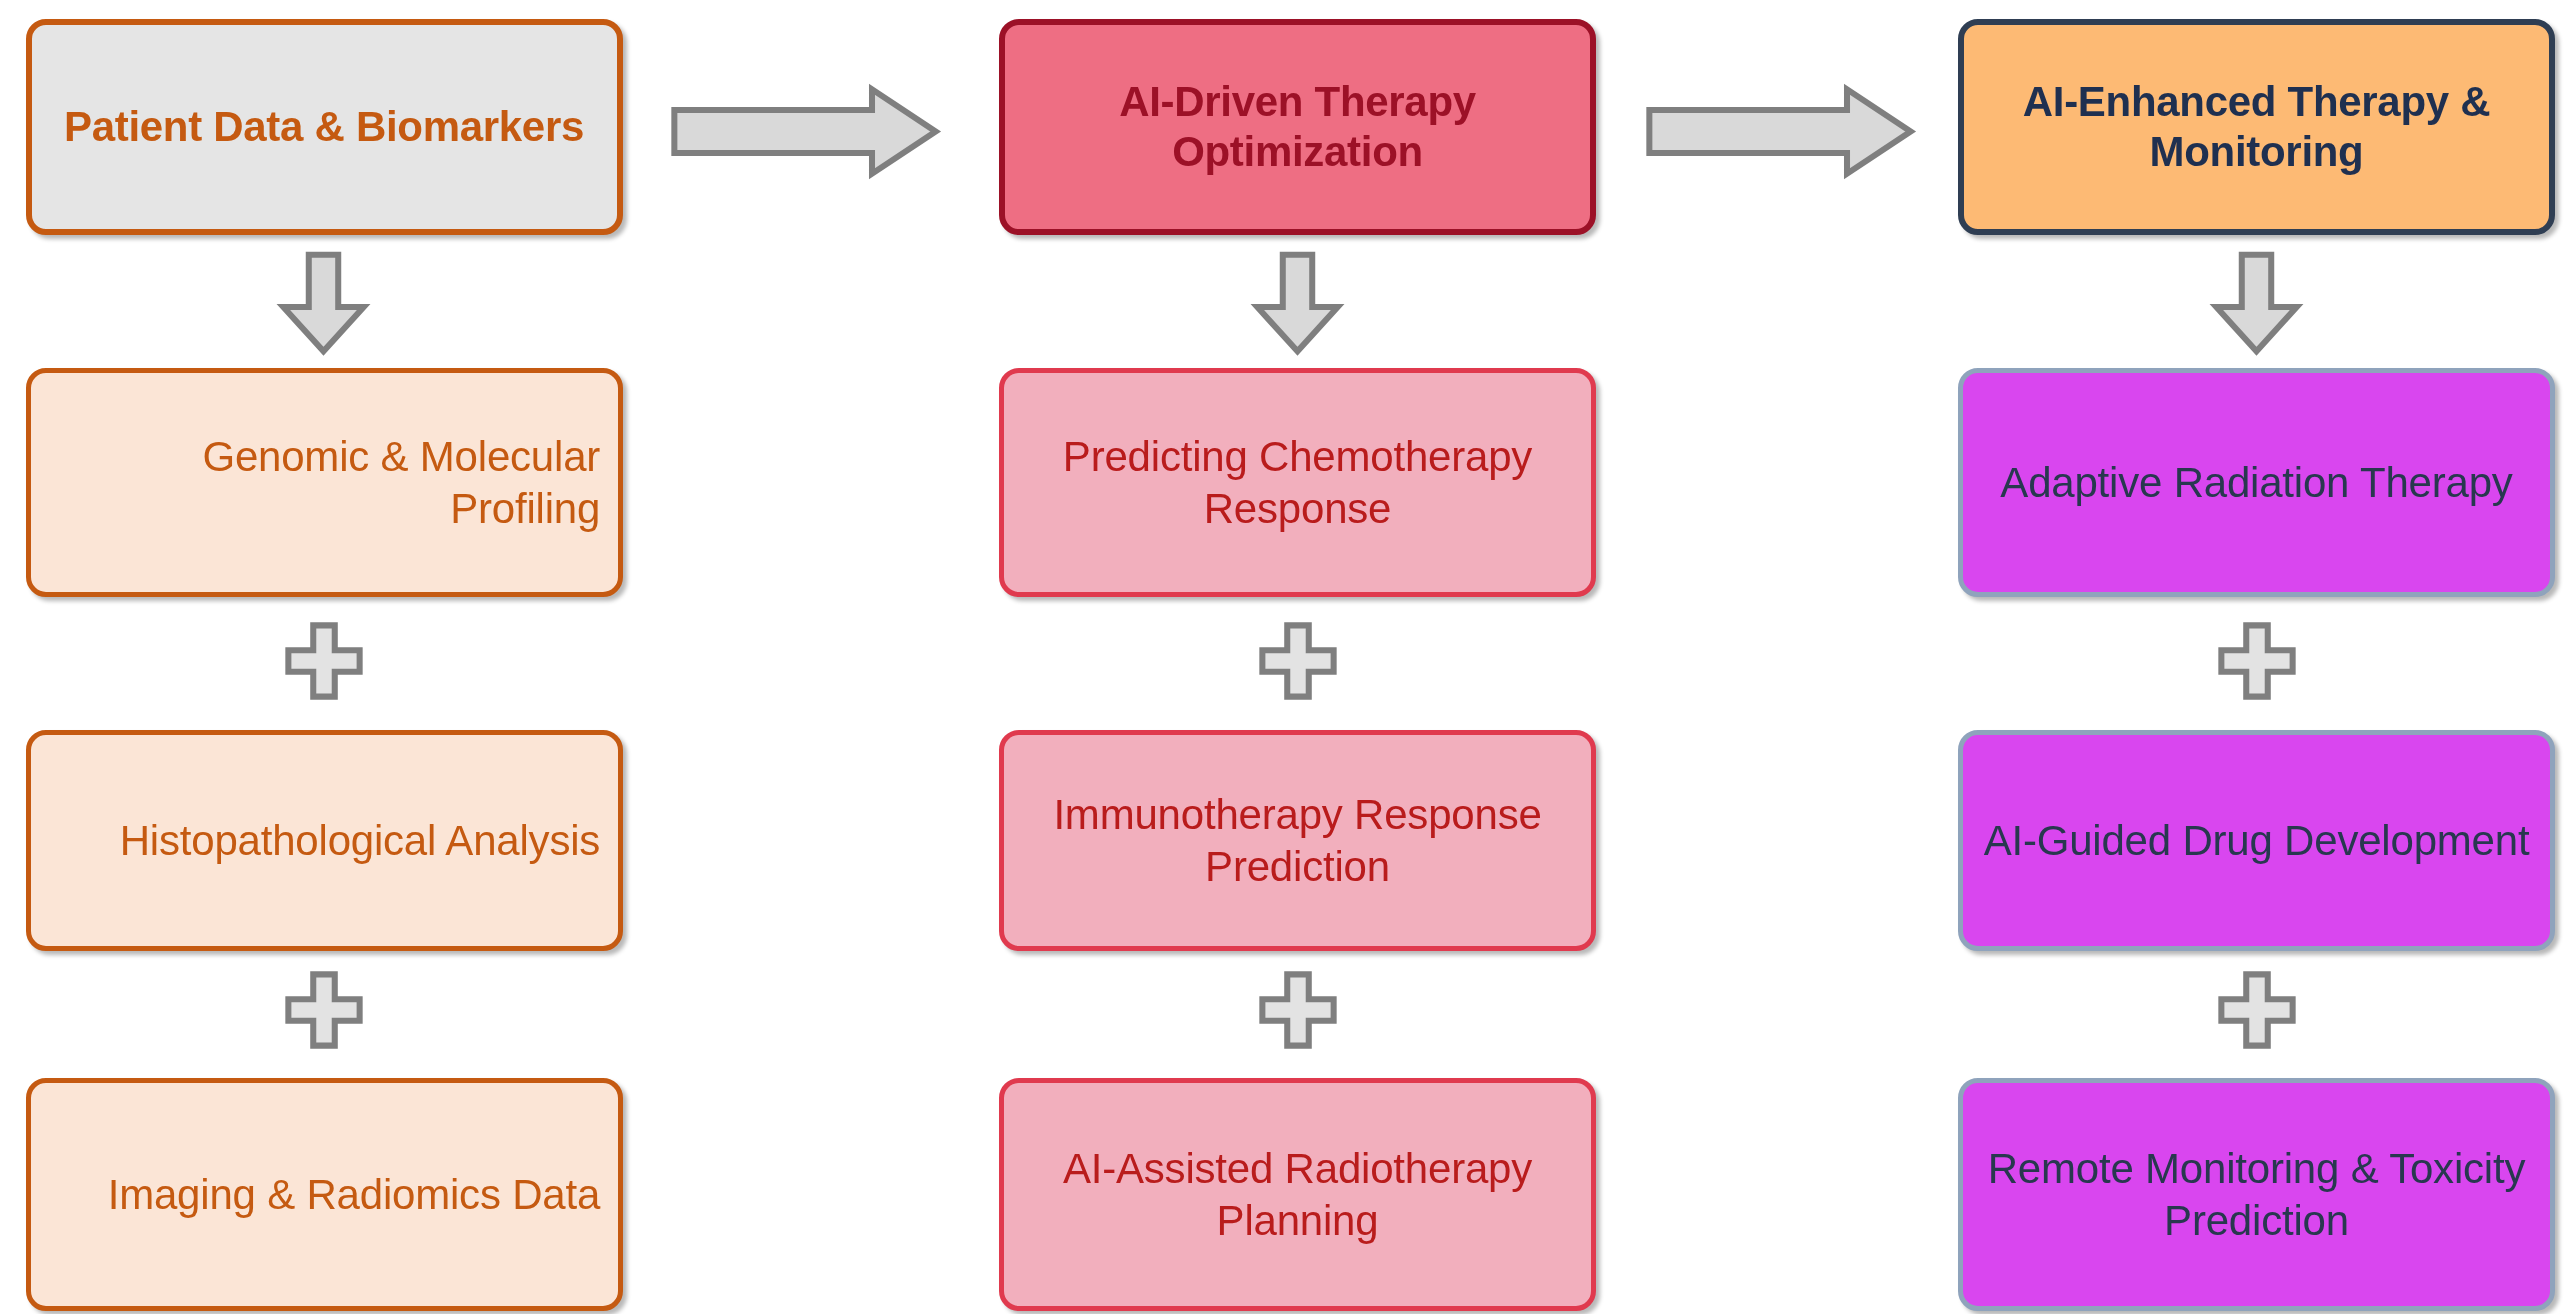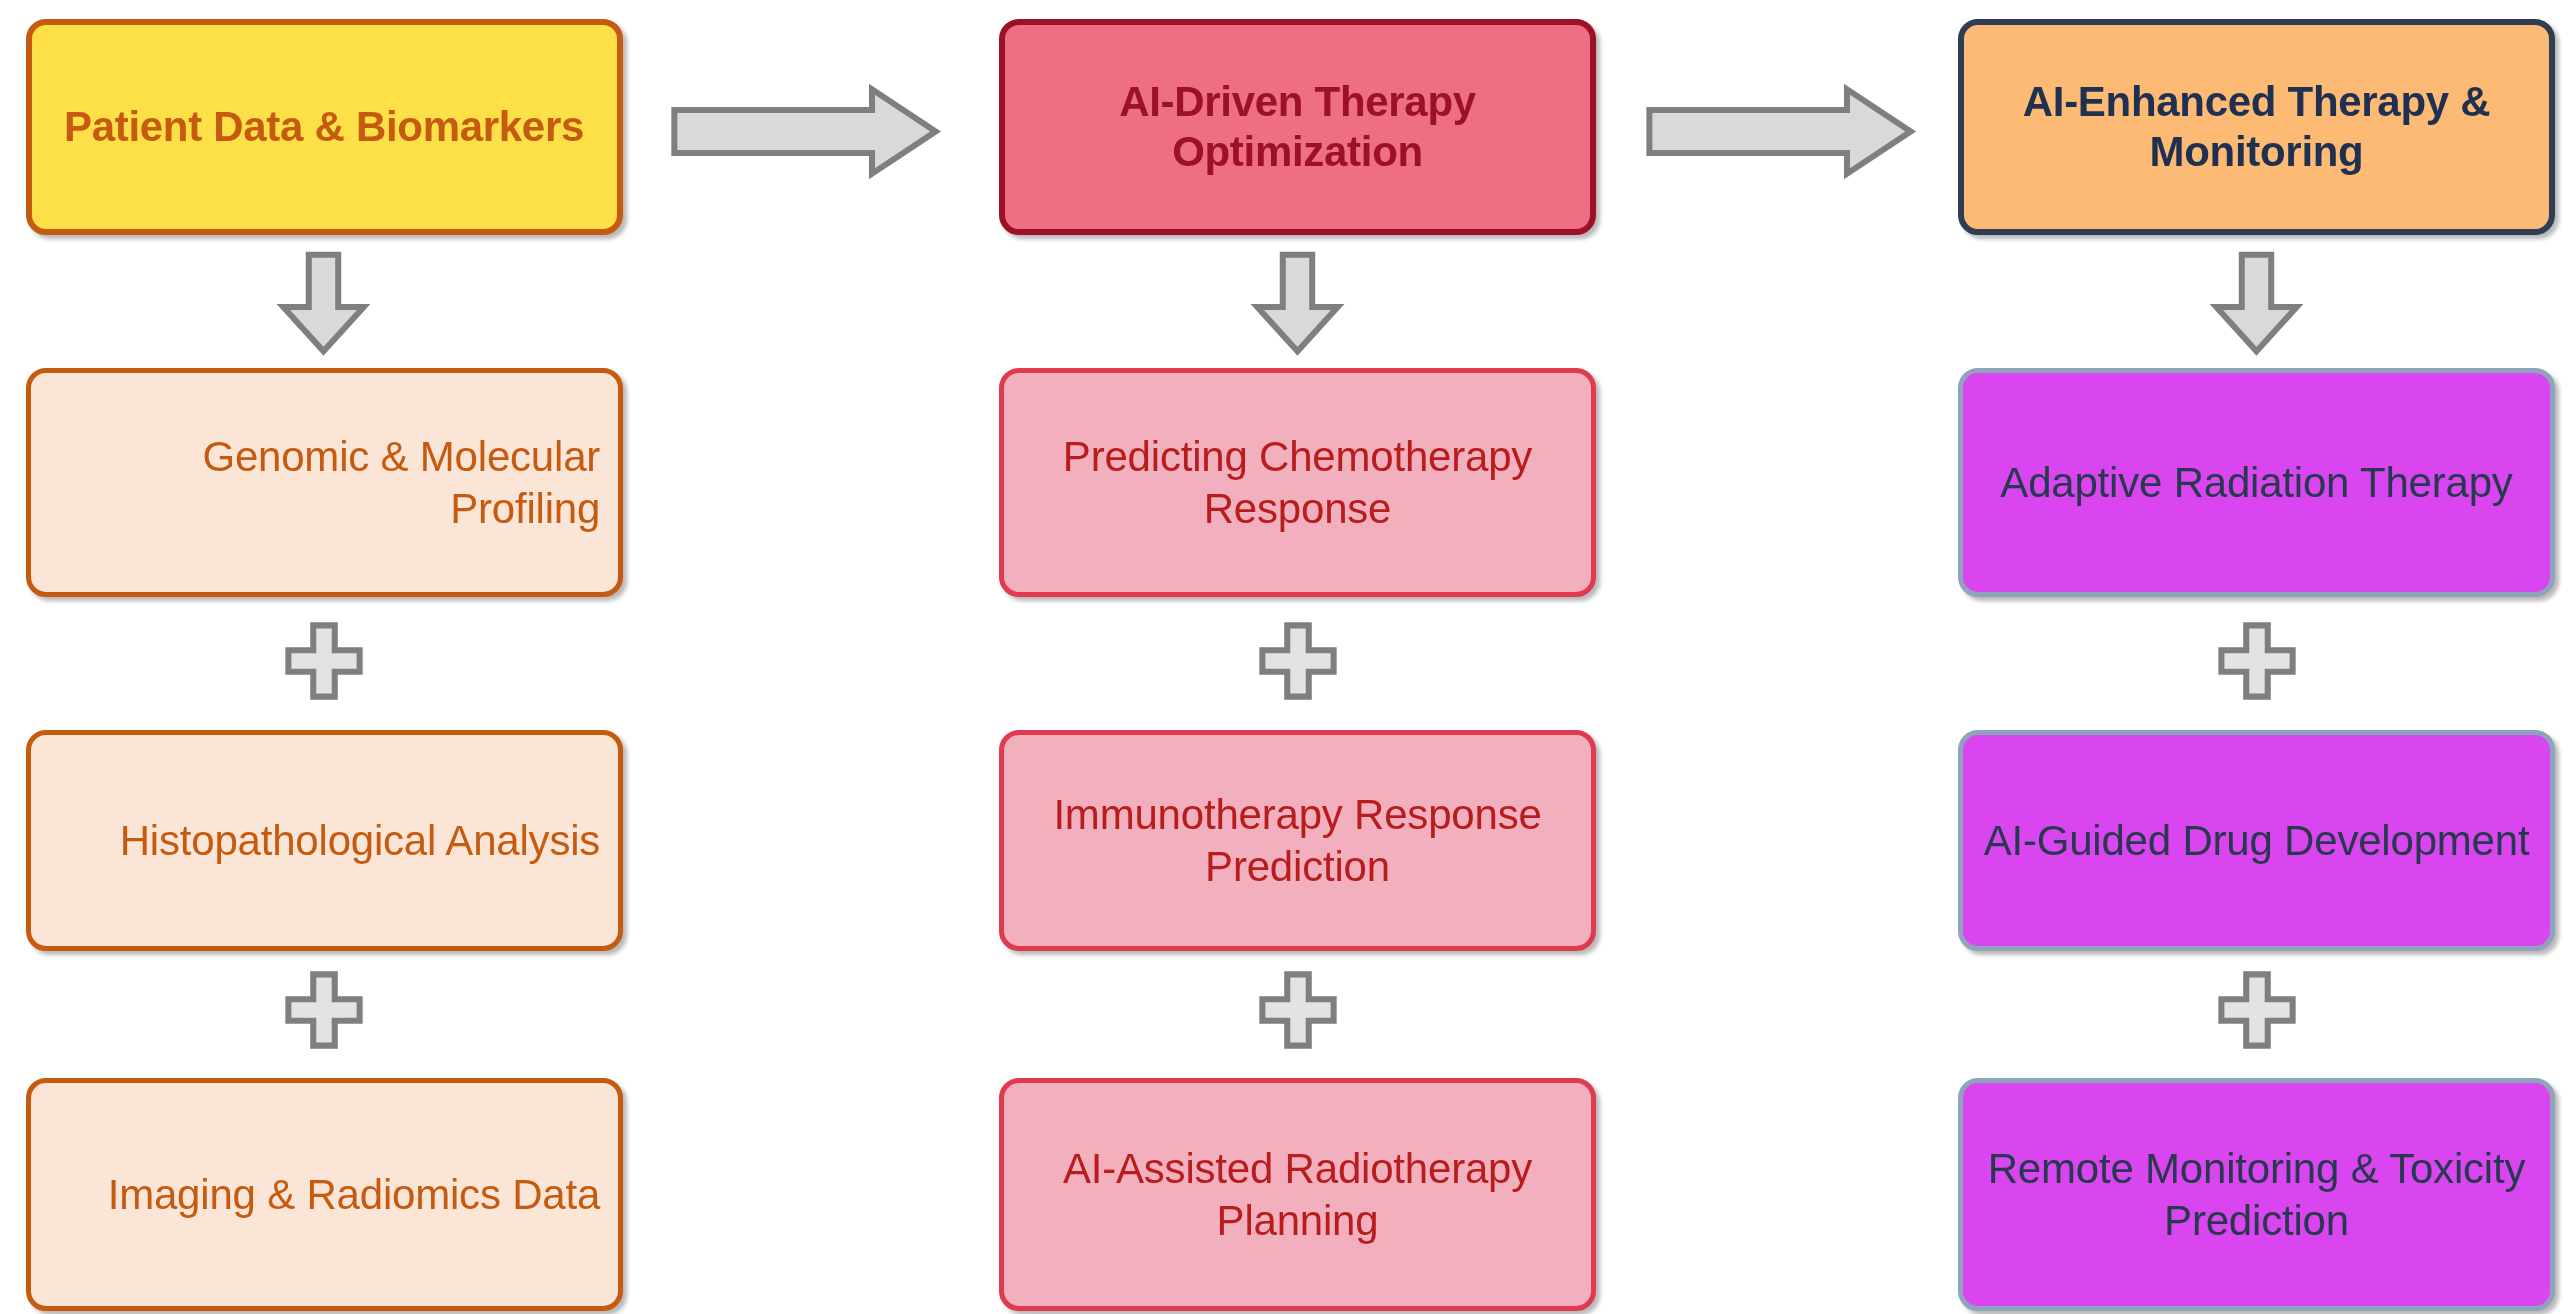--- a/index.html
+++ b/index.html
@@ -56,21 +56,21 @@
   .header {
     top: 19px;
     height: 216px;
     border-width: 6.7px;
     border-style: solid;
     font-weight: bold;
     font-size: 42px;
     line-height: 1.20;
     letter-spacing: -0.3px;
   }
-  .header-orange { background:#fde047; border-color:#C55A11; color:#C55A11; }
+  .header-orange { background:#e5e5e5; border-color:#C55A11; color:#C55A11; }
   .header-pink   { background:#EE6E83; border-color:#9C1127; color:#9C1127; }
   .header-blue   { background:#fdba74; border-color:#2F3E53; color:#1F3050; }
 
   
   .sub {
     border-width: 5.4px;
     border-style: solid;
     font-weight: normal;
     font-size: 42px;
     line-height: 1.22;

